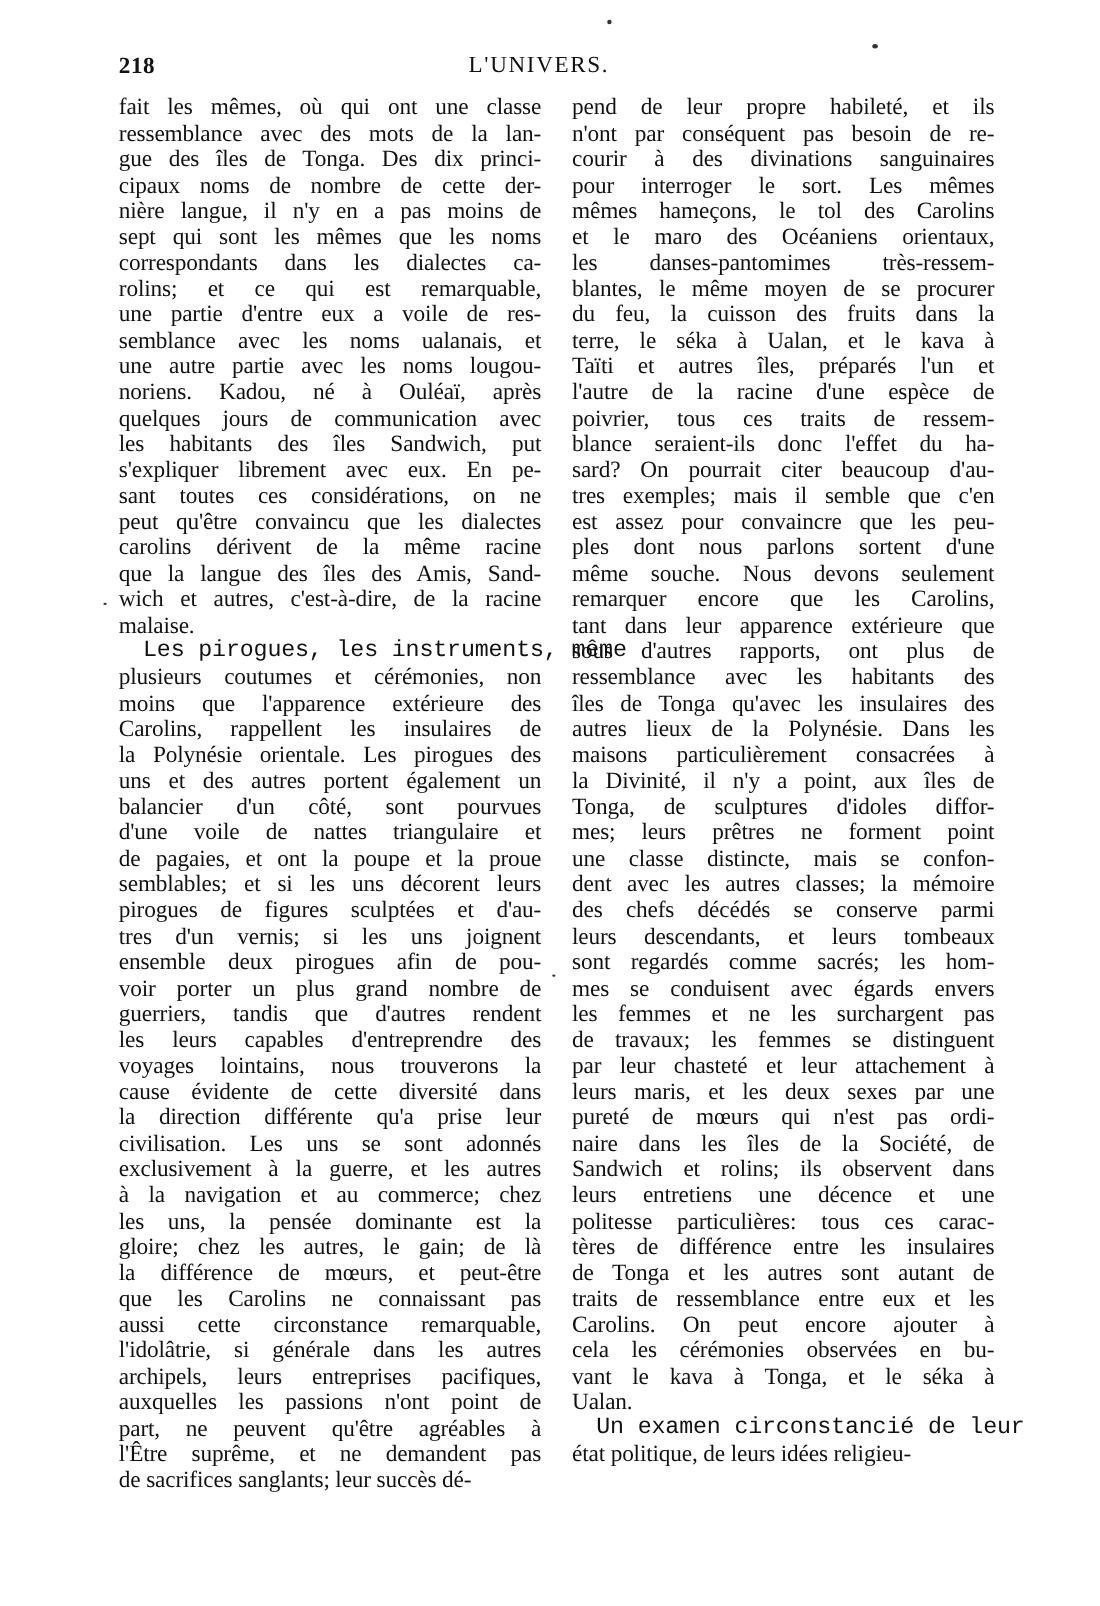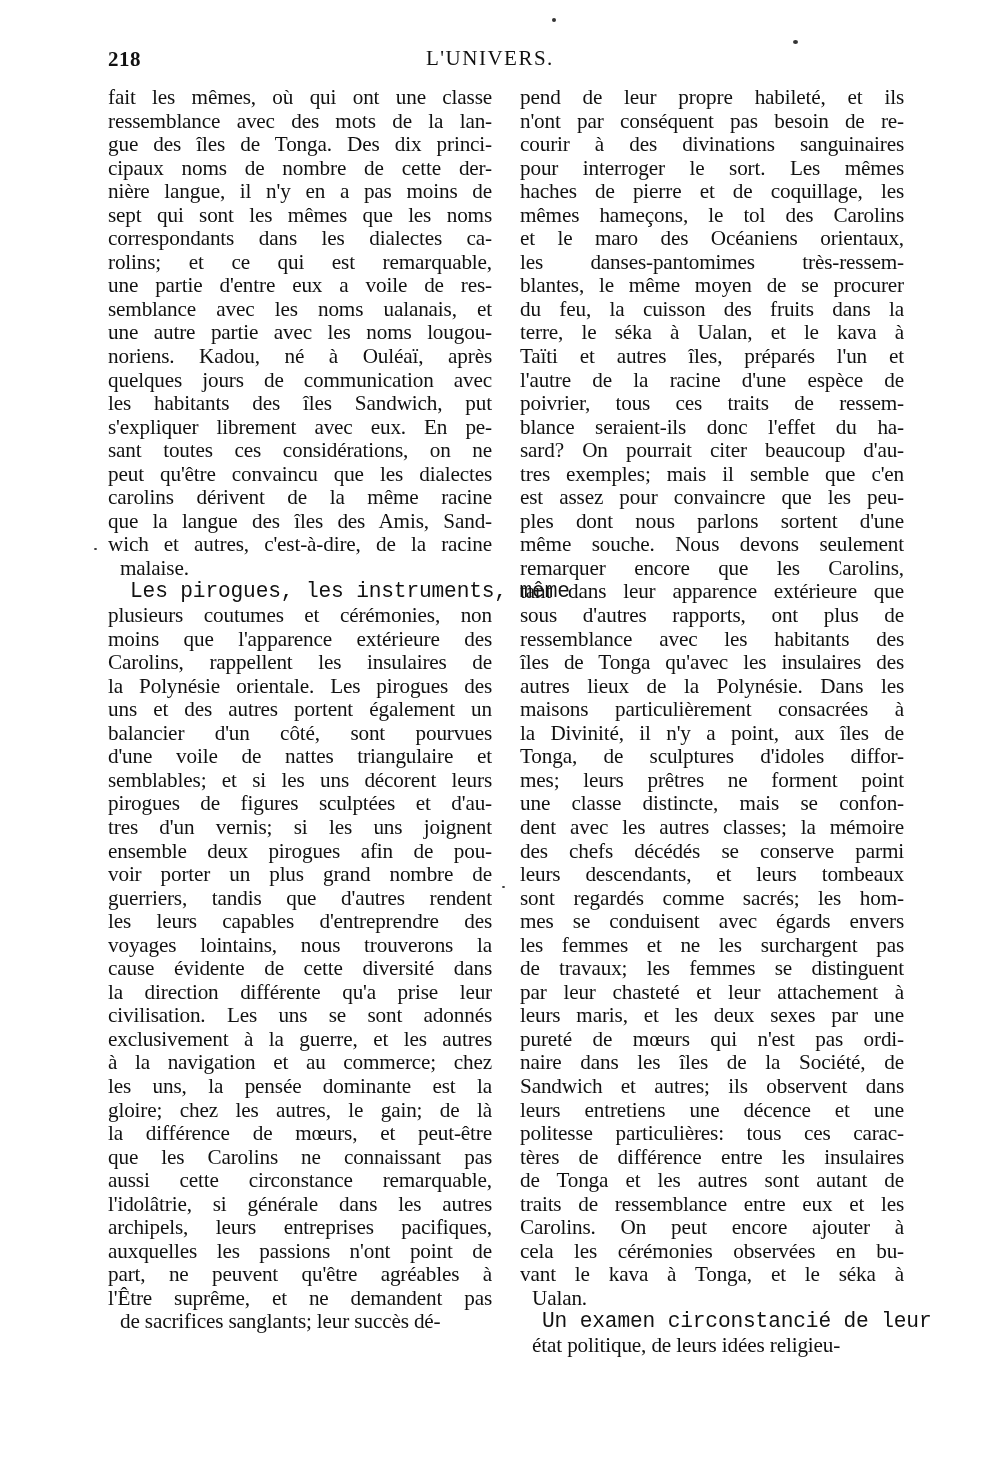--- a/index.html
+++ b/index.html
@@ -49,21 +49,20 @@
     height: 23.55px;
     line-height: 23.55px;
     font-size: 21.2px;
     white-space: nowrap;
     text-align: justify;
     text-align-last: justify;
     letter-spacing: -0.15px;
   }
   .line.last {
     text-align-last: left;
-    margin-left: 12px;
   }
   .line.indent {
     padding-left: 22px;
     font-family: Liberation Mono, monospace;
   }
   .speck {
     position: absolute;
     background: #333;
     border-radius: 50%;
   }
@@ -99,20 +98,21 @@
     <span class="line">wich et autres, c'est-à-dire, de la racine</span>
     <span class="line last">malaise.</span>
     <span class="line indent">Les pirogues, les instruments, même</span>
     <span class="line">plusieurs coutumes et cérémonies, non</span>
     <span class="line">moins que l'apparence extérieure des</span>
     <span class="line">Carolins, rappellent les insulaires de</span>
     <span class="line">la Polynésie orientale. Les pirogues des</span>
     <span class="line">uns et des autres portent également un</span>
     <span class="line">balancier d'un côté, sont pourvues</span>
     <span class="line">d'une voile de nattes triangulaire et</span>
+    <span class="line">de pagaies, et ont la poupe et la proue</span>
     <span class="line">semblables; et si les uns décorent leurs</span>
     <span class="line">pirogues de figures sculptées et d'au-</span>
     <span class="line">tres d'un vernis; si les uns joignent</span>
     <span class="line">ensemble deux pirogues afin de pou-</span>
     <span class="line">voir porter un plus grand nombre de</span>
     <span class="line">guerriers, tandis que d'autres rendent</span>
     <span class="line">les leurs capables d'entreprendre des</span>
     <span class="line">voyages lointains, nous trouverons la</span>
     <span class="line">cause évidente de cette diversité dans</span>
     <span class="line">la direction différente qu'a prise leur</span>
@@ -129,21 +129,20 @@
     <span class="line">auxquelles les passions n'ont point de</span>
     <span class="line">part, ne peuvent qu'être agréables à</span>
     <span class="line">l'Être suprême, et ne demandent pas</span>
     <span class="line last">de sacrifices sanglants; leur succès dé-</span>
   </div>
 <div class="column col-right" id="col1">
     <span class="line">pend de leur propre habileté, et ils</span>
     <span class="line">n'ont par conséquent pas besoin de re-</span>
     <span class="line">courir à des divinations sanguinaires</span>
     <span class="line">pour interroger le sort. Les mêmes</span>
-    <span class="line">haches de pierre et de coquillage, les</span>
     <span class="line">mêmes hameçons, le tol des Carolins</span>
     <span class="line">et le maro des Océaniens orientaux,</span>
     <span class="line">les danses-pantomimes très-ressem-</span>
     <span class="line">blantes, le même moyen de se procurer</span>
     <span class="line">du feu, la cuisson des fruits dans la</span>
     <span class="line">terre, le séka à Ualan, et le kava à</span>
     <span class="line">Taïti et autres îles, préparés l'un et</span>
     <span class="line">l'autre de la racine d'une espèce de</span>
     <span class="line">poivrier, tous ces traits de ressem-</span>
     <span class="line">blance seraient-ils donc l'effet du ha-</span>
@@ -167,21 +166,21 @@
     <span class="line">des chefs décédés se conserve parmi</span>
     <span class="line">leurs descendants, et leurs tombeaux</span>
     <span class="line">sont regardés comme sacrés; les hom-</span>
     <span class="line">mes se conduisent avec égards envers</span>
     <span class="line">les femmes et ne les surchargent pas</span>
     <span class="line">de travaux; les femmes se distinguent</span>
     <span class="line">par leur chasteté et leur attachement à</span>
     <span class="line">leurs maris, et les deux sexes par une</span>
     <span class="line">pureté de mœurs qui n'est pas ordi-</span>
     <span class="line">naire dans les îles de la Société, de</span>
-    <span class="line">Sandwich et autres; ils observent dans</span>
+    <span class="line">Sandwich et rolins; ils observent dans</span>
     <span class="line">leurs entretiens une décence et une</span>
     <span class="line">politesse particulières: tous ces carac-</span>
     <span class="line">tères de différence entre les insulaires</span>
     <span class="line">de Tonga et les autres sont autant de</span>
     <span class="line">traits de ressemblance entre eux et les</span>
     <span class="line">Carolins. On peut encore ajouter à</span>
     <span class="line">cela les cérémonies observées en bu-</span>
     <span class="line">vant le kava à Tonga, et le séka à</span>
     <span class="line last">Ualan.</span>
     <span class="line indent">Un examen circonstancié de leur</span>

